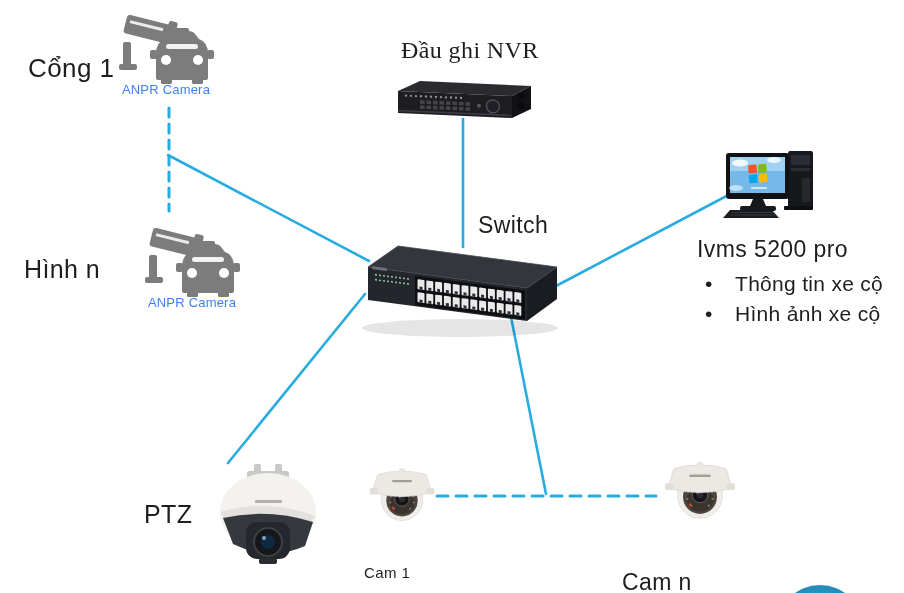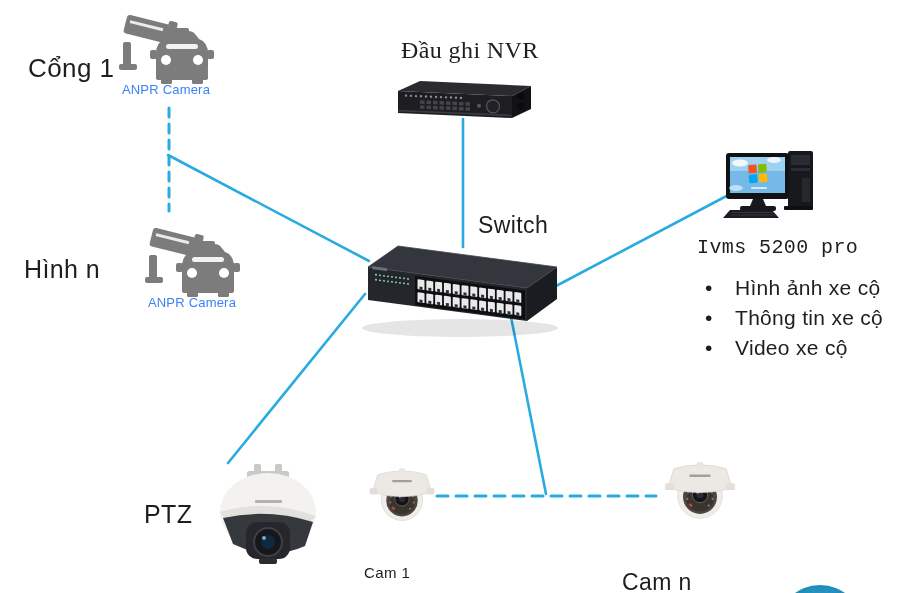--- a/index.html
+++ b/index.html
@@ -7,21 +7,21 @@
     width:904px;height:593px;position:relative;overflow:hidden;background:#ffffff;
     font-family:"Liberation Sans",sans-serif;color:#1e1e1e;
   }
   .abs{position:absolute;}
   .label{
     position:absolute;white-space:nowrap;color:#1e1e1e;
     font-family:"Liberation Sans",sans-serif;letter-spacing:.4px;
   }
   .label.sm{color:#3b82f6;letter-spacing:.2px;}
   .vms-block{position:absolute;left:697px;top:236px;width:205px;}
-  .vms-title{font-size:20px;letter-spacing:.4px;margin:0 0 14px 0;font-family:Liberation Mono, monospace;}
+  .vms-title{font-size:23px;letter-spacing:.4px;margin:0 0 6px 0;}
   .vms-list{list-style:none;margin:0;padding:0;font-size:21px;letter-spacing:.3px;}
   .vms-list li{position:relative;padding-left:38px;line-height:30px;}
   .vms-list li::before{content:"•";position:absolute;left:8px;top:0;font-size:21px;}
   .accent-circle{
     position:absolute;left:777px;top:585px;width:86px;height:86px;border-radius:50%;
     background:radial-gradient(circle at 50% 35%, #2da0cf 0%, #1a80ae 70%);
   }
   svg{display:block;}
 </style>
 </head>
@@ -45,23 +45,22 @@
 <div class="label" style="left:478px;top:212px;font-size:23px;">Switch</div>
 <div class="label" style="left:144px;top:500px;font-size:25px;">PTZ</div>
 <div class="label" style="left:364px;top:564px;font-size:15px;">Cam 1</div>
 <div class="label" style="left:622px;top:569px;font-size:23px;">Cam n</div>
 <div class="label sm" style="left:112px;top:82px;width:108px;text-align:center;font-size:13px;">ANPR Camera</div>
 <div class="label sm" style="left:138px;top:295px;width:108px;text-align:center;font-size:13px;">ANPR Camera</div>
 
 <div class="vms-block">
   <div class="vms-title">Ivms 5200 pro</div>
   <ul class="vms-list">
+    <li>Thông tin xe cộ</li>
     <li>Hình ảnh xe cộ</li>
-    <li>Thông tin xe cộ</li>
-    <li>Video xe cộ</li>
   </ul>
 </div>
 
 <svg class="abs" style="left:116px;top:8px;" width="100" height="76" viewBox="0 0 100 76">
   <g fill="#7c7c7c">
     <g>
       <g transform="rotate(14 33 24)">
         <rect x="8" y="12" width="46" height="19" rx="3"></rect>
         <rect x="50" y="8" width="9" height="27" rx="2"></rect>
         <rect x="12" y="17" width="34" height="3" fill="#ffffff" opacity="0.85"></rect>

